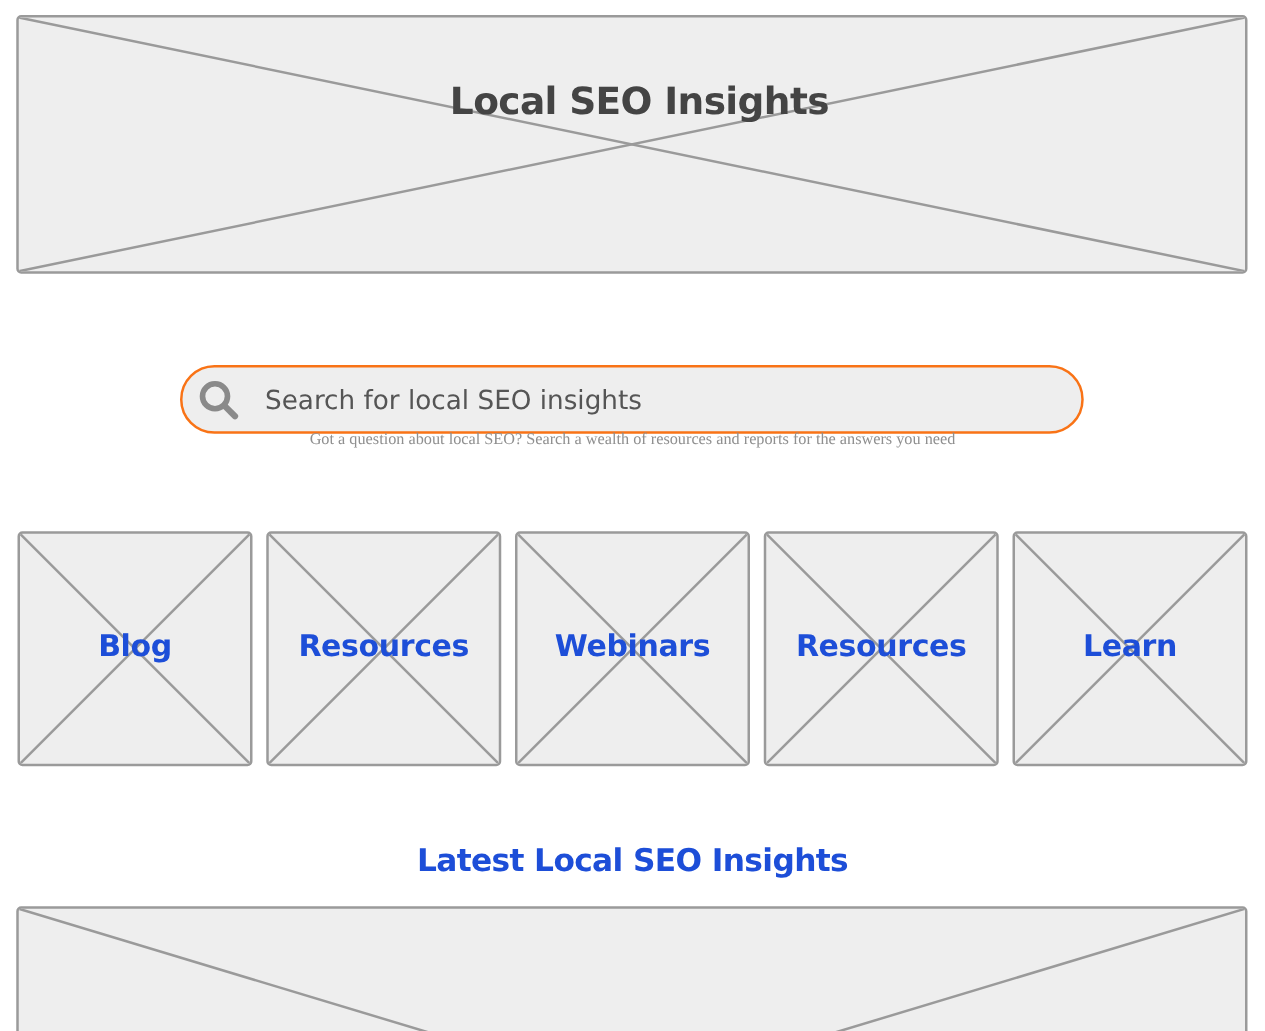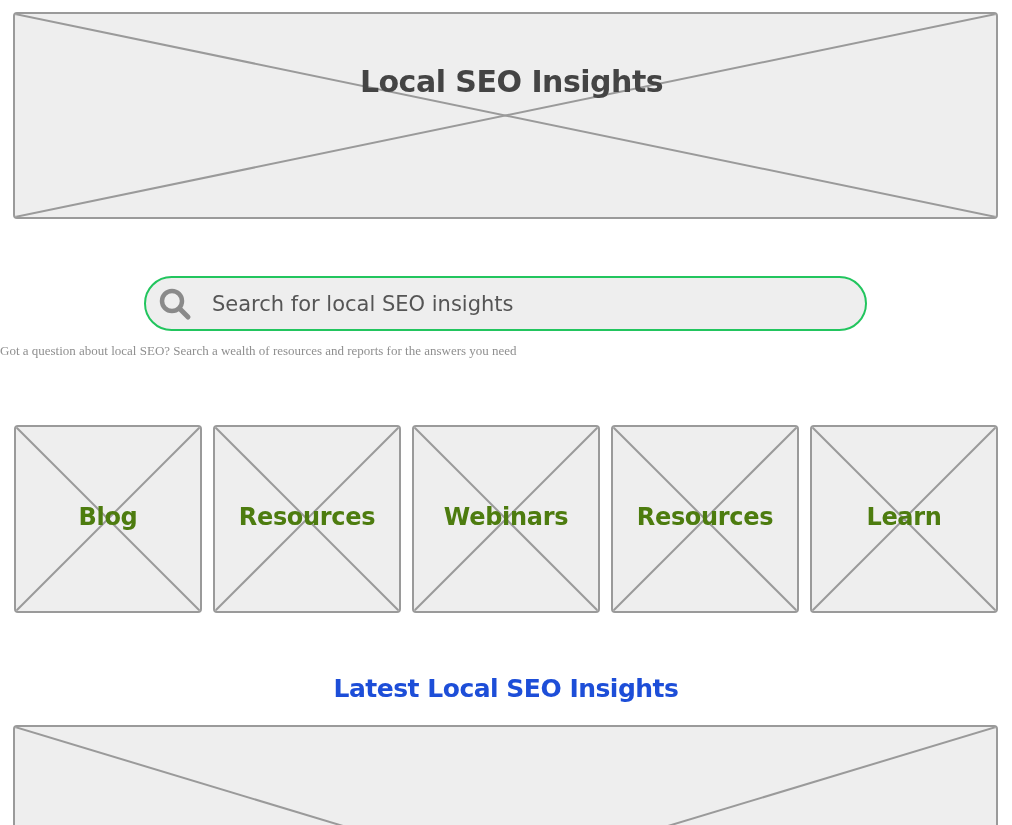--- a/index.html
+++ b/index.html
@@ -22,43 +22,43 @@
     position: absolute; left: 0; right: 0; top: 62px;
     text-align: center; font-weight: bold; font-size: 30px; color: #444444;
     font-family: "DejaVu Sans", sans-serif; letter-spacing: -0.5px; margin-left: 12px;
   }
   .hero-desc {
     position: absolute; left: 150px; right: 150px; top: 106px;
     text-align: center; font-size: 13px; line-height: 23px; color: #8f8f8f;
     font-family: "Liberation Serif", serif;
   }
   .search-wrap {
-    position: absolute; left: 144px; top: 276px; width: 723px; height: 55px;
-    box-sizing: border-box; border: 2px solid #22c55e; border-radius: 28px;
+    position: absolute; left: 144px; top: 292px; width: 723px; height: 55px;
+    box-sizing: border-box; border: 2px solid #f97316; border-radius: 28px;
     background: #eeeeee;
   }
   .search-icon {
     position: absolute; left: 12px; top: 9px; width: 34px; height: 34px;
   }
   .search-input {
     position: absolute; left: 66px; top: 8px; height: 36px; width: 620px;
     border: none; background: transparent; outline: none;
     font-family: "DejaVu Sans", sans-serif; font-size: 21px; color: #555555; padding: 0;
   }
   .search-input::placeholder { color: #555555; }
   .search-hint {
-    position: absolute; left: 0; right: 0; top: 343px; text-align: left;
+    position: absolute; left: 0; right: 0; top: 343px; text-align: center;
     font-size: 13px; color: #8f8f8f; font-family: "Liberation Serif", serif;
   }
   .tile {
     position: absolute; top: 425px; width: 188px; height: 188px; cursor: pointer;
   }
   .tile-label {
     position: absolute; left: 0; right: 0; top: 76px; text-align: center;
-    font-weight: bold; font-size: 24px; color: #4d7c0f;
+    font-weight: bold; font-size: 24px; color: #1d4ed8;
     font-family: "DejaVu Sans", sans-serif; letter-spacing: -0.3px;
   }
   .section-title {
     position: absolute; left: 0; right: 0; top: 674px; text-align: center;
     font-weight: bold; font-size: 25px; color: #1d4ed8;
     font-family: "DejaVu Sans", sans-serif; letter-spacing: -0.5px;
   }
 </style>
 </head>
 <body>

